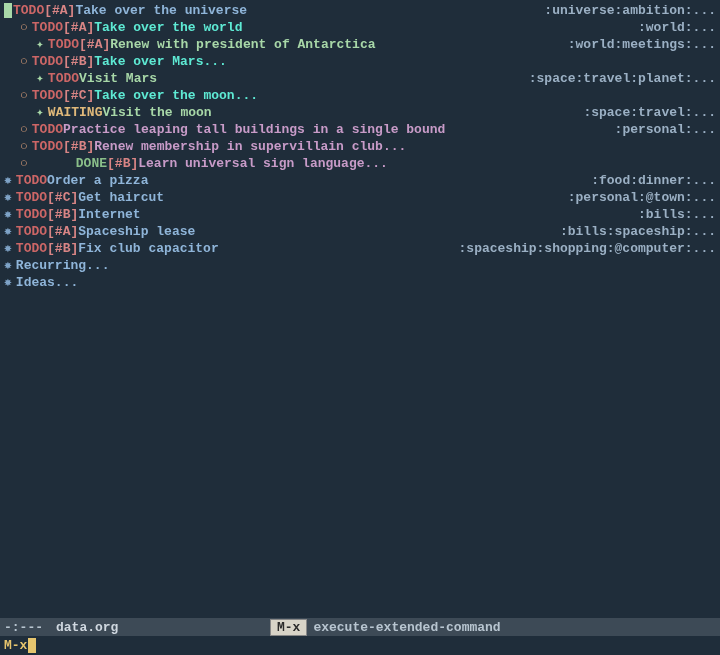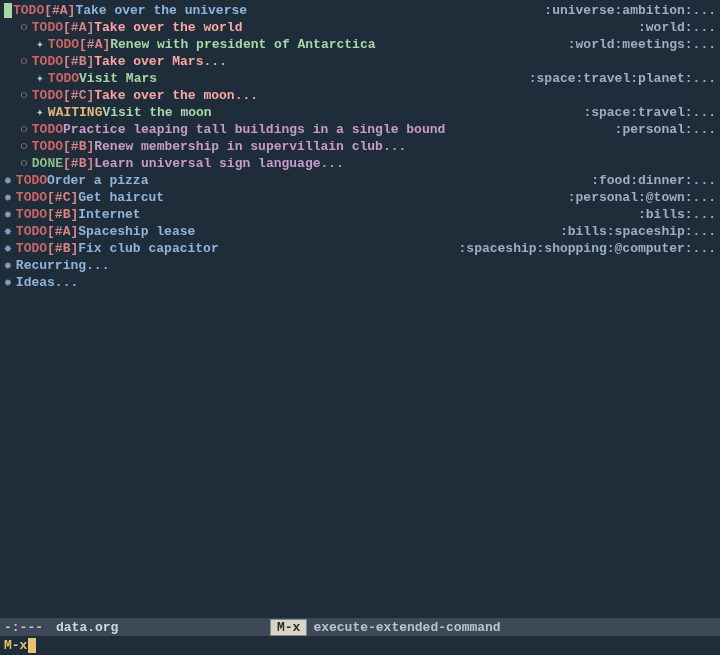--- a/index.html
+++ b/index.html
@@ -31,25 +31,25 @@
     .bullet-star-l2 { color: #a8d8a8; margin-right: 4px; }
     .bullet-o-l1 { color: #e0a17a; margin-right: 4px; }
     .cursor-block {
       display: inline-block;
       width: 8px;
       height: 15px;
       background: #a8d8a8;
       margin-right: 1px;
     }
     .todo-kw { color: #cc6666; }
-    .done-kw { color: #8abf8a; }
+    .done-kw { color: #8abf8a; margin-left: 44px; }
     .waiting-kw { color: #e0b97a; }
     .priority { color: #d98585; }
     .heading-l0 { color: #8fb5d9; }
-    .heading-l1 { color: #fca5a5; font-family: Liberation Mono, monospace; }
+    .heading-l1 { color: #5eead4; font-family: Liberation Mono, monospace; }
     .heading-l2 { color: #a8d8a8; }
     .heading-sub { color: #c89bc8; }
     .tags { color: #9bb0c4; margin-left: auto; }
     .modeline {
       position: absolute;
       bottom: 19px;
       left: 0;
       width: 100%;
       height: 18px;
       background: #3d4a56;

